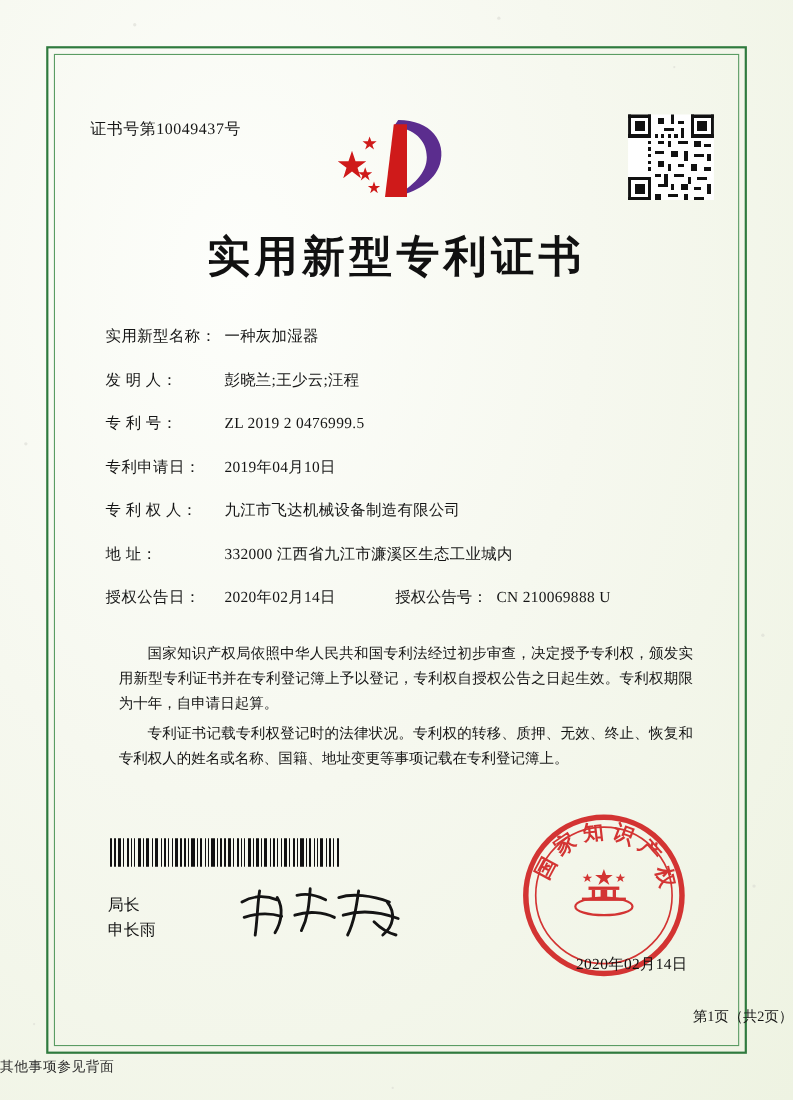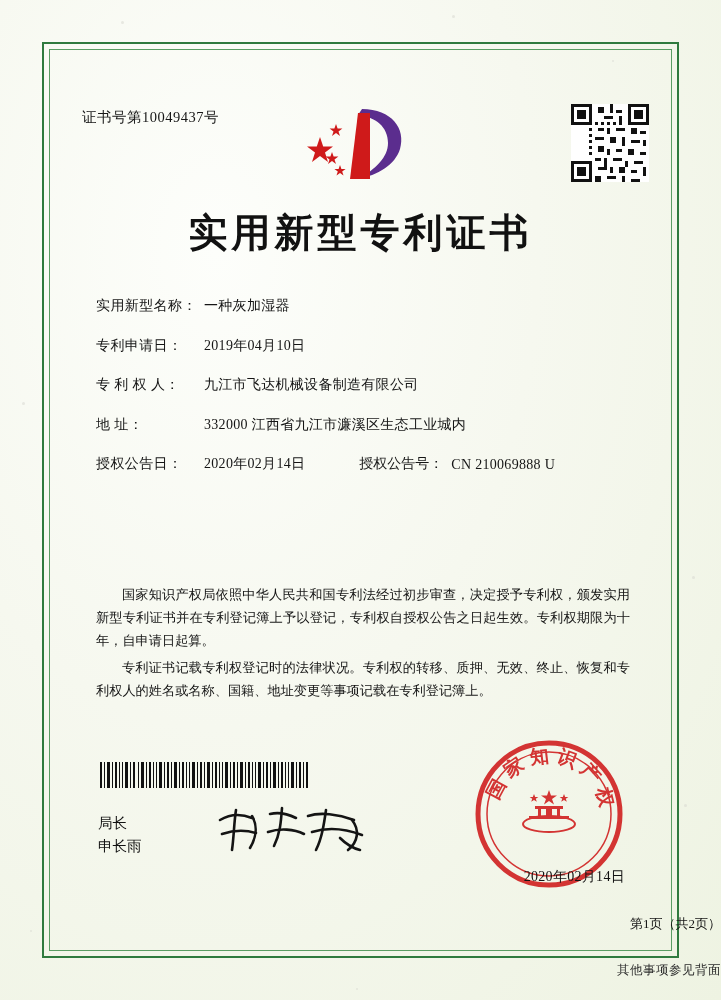--- a/index.html
+++ b/index.html
@@ -126,21 +126,21 @@
     left: 96px;
     top: 583px;
     width: 534px;
     font-size: 13.2px;
     line-height: 23px;
     text-align: justify;
     color: #141414;
     font-family: "DejaVu Serif", "Liberation Serif", serif;
   }
   .paragraphs p {
-    margin: 0 0 4px 0;
+    margin: 0 0 4px 12px;
     text-indent: 26px;
   }
 
   .barcode {
     position: absolute;
     left: 100px;
     top: 762px;
     width: 210px;
     height: 26px;
   }
@@ -187,21 +187,21 @@
     text-align: right;
     font-size: 13px;
     color: #161616;
   }
 
   .footer-note {
     position: absolute;
     left: 0;
     right: 0;
     top: 962px;
-    text-align: right;
+    text-align: left;
     font-size: 12.5px;
     color: #2b2b2b;
     letter-spacing: .5px;
   }
 </style>
 </head>
 <body>
 
 <div class="page">
 
@@ -306,20 +306,28 @@
       </g>
     </svg>
   </div>
 
   <div class="title">实用新型专利证书</div>
 
   <div class="fields">
     <div class="field-row">
       <span class="field-label">实用新型名称：</span>
       <span class="field-value">一种灰加湿器</span>
+    </div>
+    <div class="field-row">
+      <span class="field-label">发 明 人：</span>
+      <span class="field-value">彭晓兰;王少云;汪程</span>
+    </div>
+    <div class="field-row">
+      <span class="field-label">专 利 号：</span>
+      <span class="field-value">ZL 2019 2 0476999.5</span>
     </div>
     <div class="field-row">
       <span class="field-label">专利申请日：</span>
       <span class="field-value">2019年04月10日</span>
     </div>
     <div class="field-row">
       <span class="field-label">专 利 权 人：</span>
       <span class="field-value">九江市飞达机械设备制造有限公司</span>
     </div>
     <div class="field-row">

